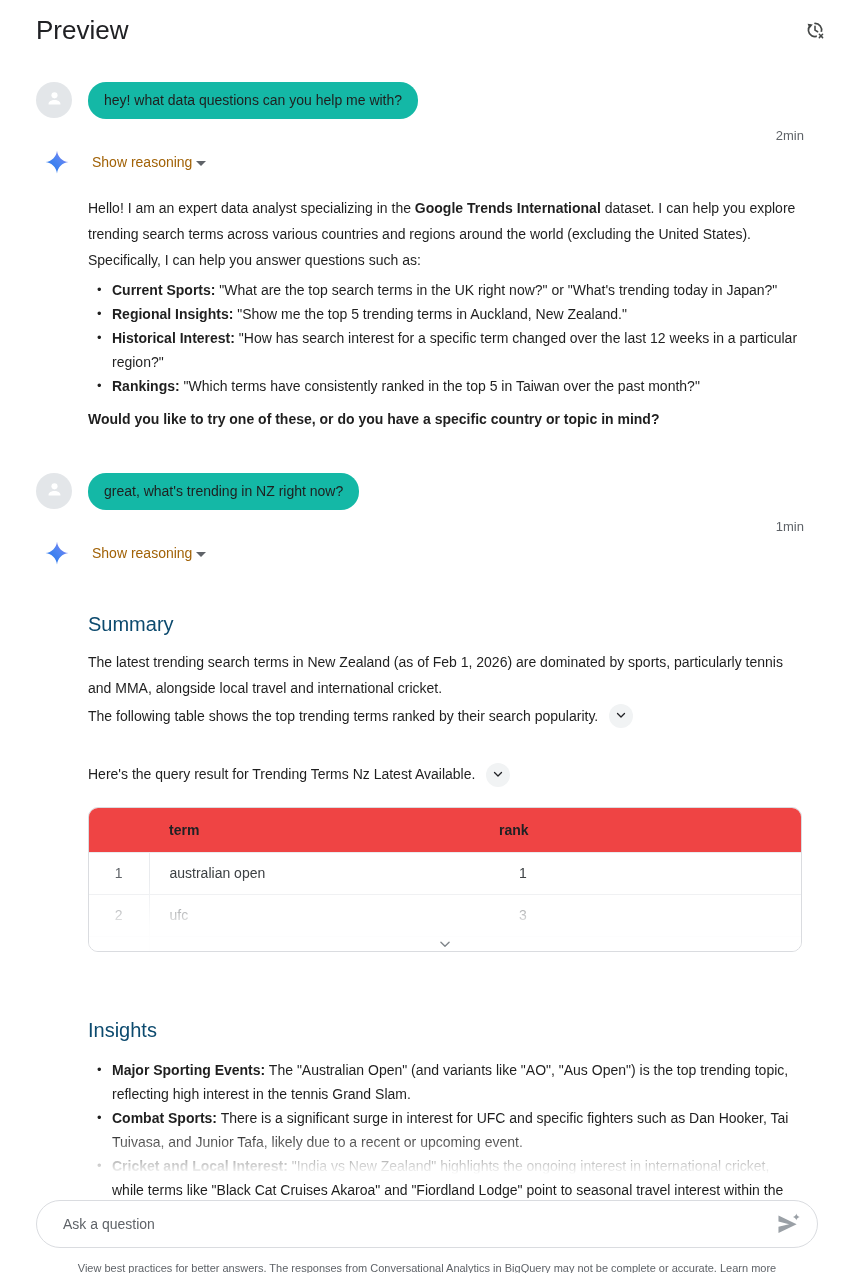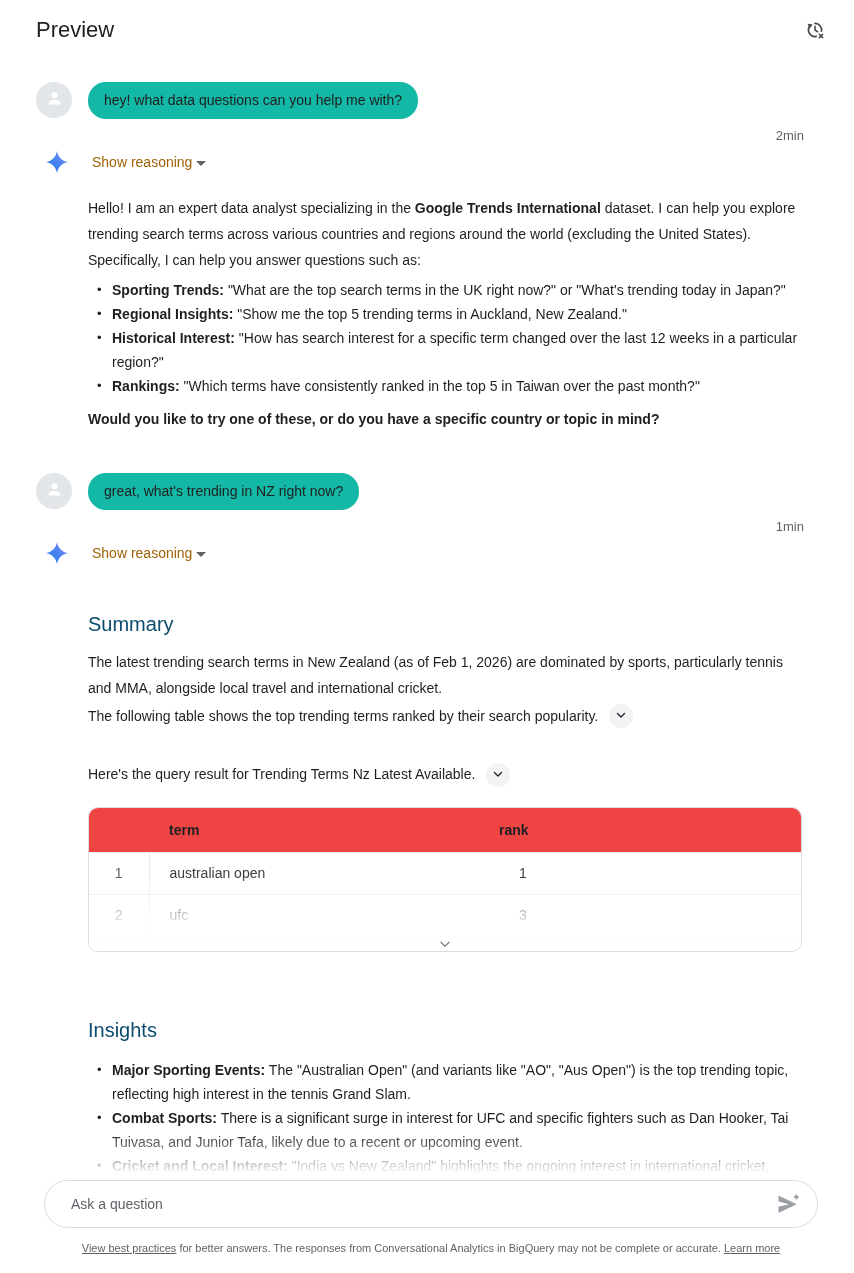--- a/index.html
+++ b/index.html
@@ -4,21 +4,21 @@
 <style>
   * { box-sizing: border-box; }
   html, body { margin: 0; padding: 0; background: #fff; }
   .app {
     position: relative; width: 854px; height: 1273px; overflow: hidden;
     background: #fff; font-family: "Liberation Sans", sans-serif;
     color: #1f1f1f; font-size: 14px;
   }
   
   .header { display: flex; justify-content: space-between; align-items: flex-start; padding: 16px 28px 0 36px; }
-  .page-title { font-size: 22px; font-weight: 400; color: #202124; margin: 0; line-height: 28px; }
+  .page-title { font-size: 26px; font-weight: 400; color: #202124; margin: 0; line-height: 28px; }
   .icon-btn { background: none; border: none; padding: 0; cursor: pointer; margin-top: 3px; line-height: 0; }
 
   
   .chat { padding: 0 36px; }
   .msg-row { display: flex; align-items: flex-start; gap: 16px; margin-top: 38px; }
   .msg-row.second { margin-top: 42px; }
   .avatar { width: 36px; height: 36px; border-radius: 50%; background: #e3e6e9; flex: none;
             display: flex; align-items: center; justify-content: center; }
   .bubble { background: #14b8a6; color: #1f1f1f; border-radius: 18px; padding: 9px 16px;
             font-size: 14px; line-height: 19px; }
@@ -62,21 +62,21 @@
   .table-fade { position: absolute; left: 0; right: 0; bottom: 0; height: 74px; pointer-events: none;
                 background: linear-gradient(to bottom, rgba(255,255,255,0), rgba(255,255,255,0.88) 65%, rgba(255,255,255,0.97)); }
   .table-expand { position: absolute; bottom: 0px; left: 50%; transform: translateX(-50%);
                   background: none; border: none; padding: 0; cursor: pointer; line-height: 0; }
 
   .insights-list { margin-top: 16px; }
 
   
   .fade-bottom { position: absolute; left: 0; right: 0; bottom: 93px; height: 48px; pointer-events: none;
                  background: linear-gradient(to bottom, rgba(255,255,255,0), #fff 88%); }
-  .bottom-area { position: absolute; left: 8px; right: 0; bottom: 0; height: 93px; background: #fff; padding: 0 36px; }
+  .bottom-area { position: absolute; left: 0; right: 0; bottom: 0; height: 73px; background: #fff; padding: 0 36px; }
   .composer { height: 48px; border: 1px solid #dadce0; border-radius: 24px; background: #fff;
               display: flex; align-items: center; padding: 0 14px 0 24px; }
   .composer input { flex: 1; border: none; outline: none; background: transparent; font-family: inherit;
                     font-size: 14px; color: #202124; }
   .composer input::placeholder { color: #5f6368; }
   .send-btn { background: none; border: none; padding: 2px; cursor: pointer; line-height: 0; }
   .footer-note { text-align: center; font-size: 11px; color: #5f6368; margin-top: 13px; line-height: 14px; }
   .footer-note a { color: #5f6368; text-decoration: underline; cursor: pointer; }
 </style>
 </head>
@@ -129,21 +129,21 @@
       </span>
       <button class="reasoning-btn">
         <span>Show reasoning</span>
         <span class="caret-down"></span>
       </button>
     </div>
 
     <div class="assistant-body">
       <p><span>Hello! I am an expert data analyst specializing in the </span><strong>Google Trends International</strong><span> dataset. I can help you explore trending search terms across various countries and regions around the world (excluding the United States). Specifically, I can help you answer questions such as:</span></p>
       <ul class="bullets">
-        <li><strong>Sporting Trends:</strong><span> "What are the top search terms in the UK right now?" or "What's trending today in Japan?"</span></li>
+        <li><strong>Current Sports:</strong><span> "What are the top search terms in the UK right now?" or "What's trending today in Japan?"</span></li>
         <li><strong>Regional Insights:</strong><span> "Show me the top 5 trending terms in Auckland, New Zealand."</span></li>
         <li><strong>Historical Interest:</strong><span> "How has search interest for a specific term changed over the last 12 weeks in a particular region?"</span></li>
         <li><strong>Rankings:</strong><span> "Which terms have consistently ranked in the top 5 in Taiwan over the past month?"</span></li>
       </ul>
       <p class="closing">Would you like to try one of these, or do you have a specific country or topic in mind?</p>
     </div>
 
     <div class="msg-row second">
       <div class="avatar">
         <span>

